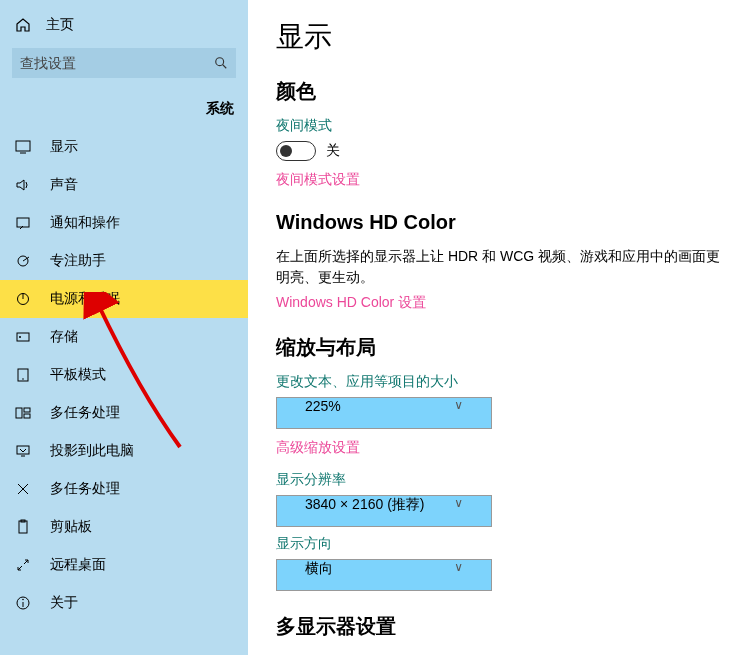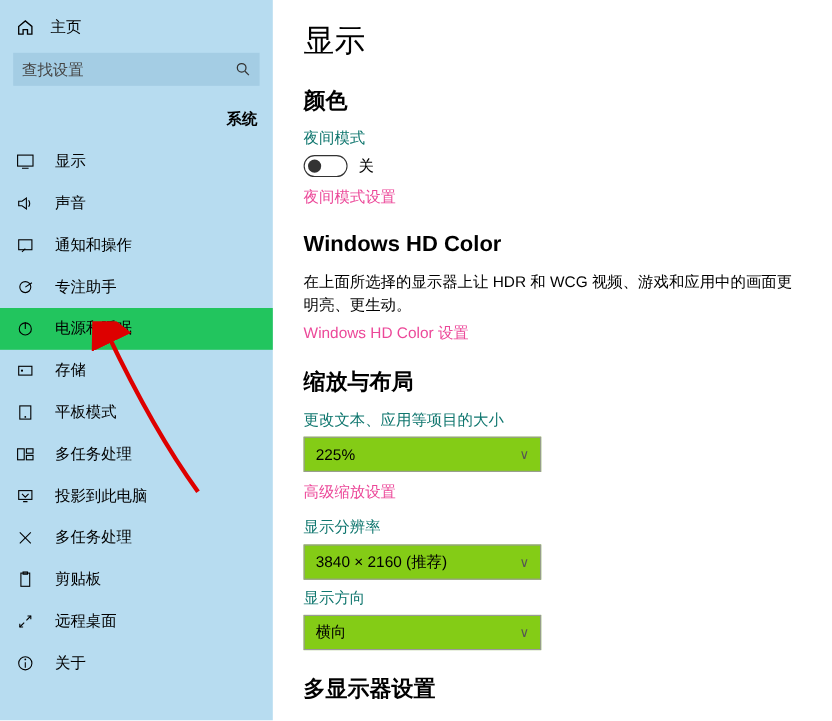--- a/index.html
+++ b/index.html
@@ -64,21 +64,21 @@
 }
 .nav-item {
   display: flex;
   align-items: center;
   gap: 18px;
   padding: 10px 14px;
   cursor: pointer;
   font-size: 14px;
 }
 .nav-item.selected {
-  background: #22c55e;
+  background: #fde047;
 }
 .main {
   flex: 1;
   padding: 18px 24px 24px 28px;
   overflow: hidden;
 }
 .page-title {
   font-size: 28px;
   font-weight: 400;
   margin-bottom: 20px;
@@ -96,23 +96,23 @@
   width: 40px; height: 20px; border: 1px solid #333; border-radius: 10px;
   position: relative; cursor: pointer;
 }
 .toggle-knob {
   width: 12px; height: 12px; background: #333; border-radius: 50%;
   position: absolute; left: 3px; top: 3px;
 }
 .link { color: #ec4899; font-size: 14px; cursor: pointer; margin-top: 2px; display: inline-block; }
 .desc { font-size: 14px; color: #000000; line-height: 1.5; margin-bottom: 4px; }
 .select {
-  width: 216px; height: 32px; border: 1px solid #999; background: #84cc16;
-  display: flex; align-items: center; justify-content: space-between;
-  padding: 0 10px; cursor: pointer; font-size: 14px; margin-bottom: 8px;
+  width: 216px; height: 32px; border: 1px solid #999; background: #7dd3fc;
+  display: flex; justify-content: space-between;
+  padding: 0 28px; cursor: pointer; font-size: 14px; margin-bottom: 8px;
 }
 .chev { font-size: 12px; color: #555; }
 .arrow-annotation {
   position: absolute;
   left: 80px;
   top: 292px;
   pointer-events: none;
   z-index: 100;
 }
 svg { display: block; }

